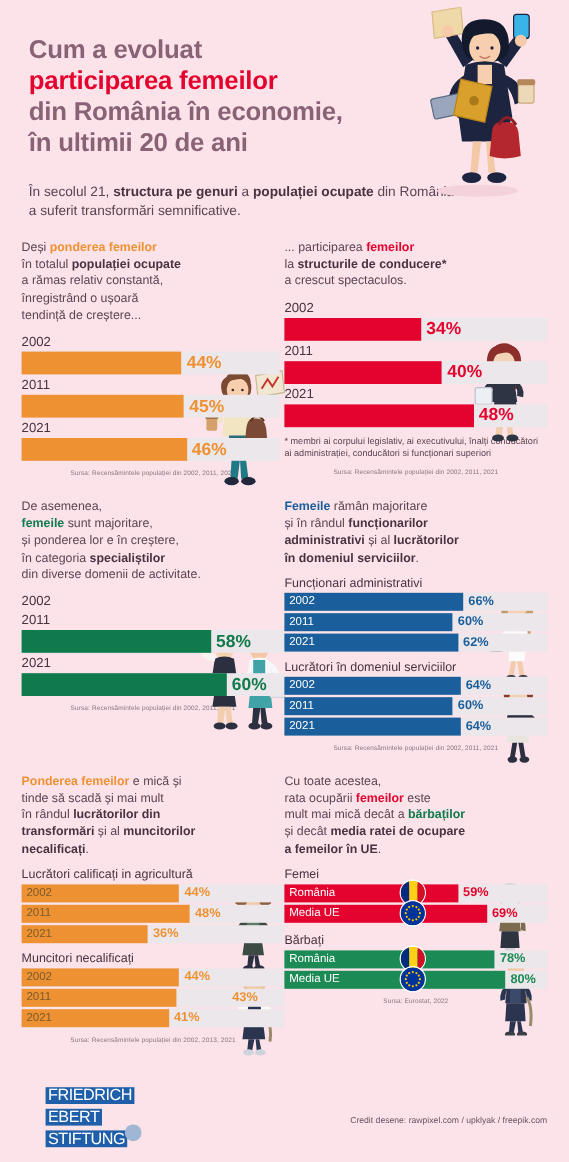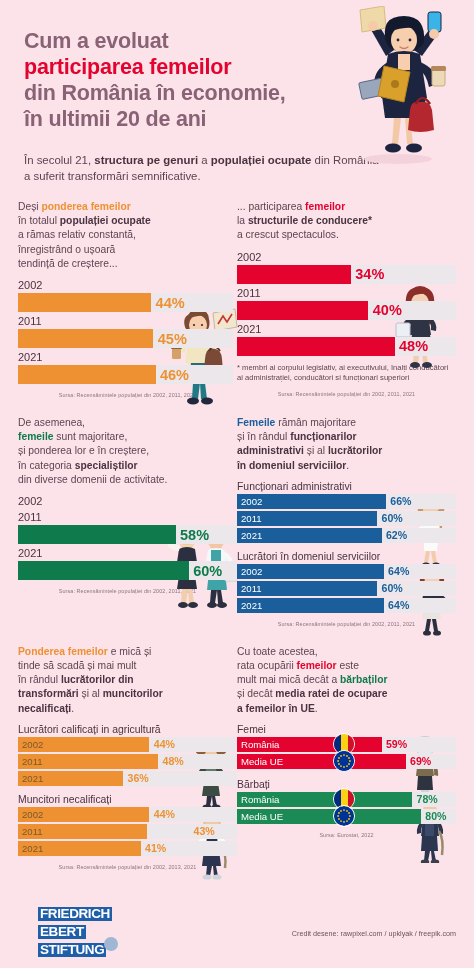--- a/index.html
+++ b/index.html
@@ -53,21 +53,21 @@
   .cval { position:absolute; top:50%; transform:translateY(-50%); font-size:10.6px; font-weight:bold; white-space:nowrap; }
 
   .note { font-size:7.6px; line-height:10px; color:#5d4452; margin-top:7px; }
   .src { font-size:5.4px; color:#8b7580; text-align:center; margin-top:8px; letter-spacing:0.1px; }
 
   .ill { position:absolute; pointer-events:none; }
 
   
   .footer { position:absolute; left:0; bottom:0; width:474px; height:76px; }
   .fes { position:absolute; left:38px; top:12px; }
-  .fes-line { background:#1f5fa9; color:#fff; font-weight:bold; font-size:13.5px;
+  .fes-line { background:#1f5fa9; color:#fff; font-weight:normal; font-size:13.5px;
               letter-spacing:-0.4px; padding:0 2px; display:inline-block; line-height:13.5px;
               margin-bottom:1.5px; font-family:"Liberation Sans", sans-serif; }
   .fes-globe { position:absolute; left:66px; top:15px; width:14px; height:14px; border-radius:50%;
                background:#9fb6d4; }
   .credit { position:absolute; right:18px; bottom:30px; font-size:7.2px; color:#6b5260; }
 
   .flag { position:absolute; border-radius:50%; overflow:hidden; border:1.5px solid #fff; }
   .flag i { display:block; height:100%; float:left; width:33.34%; }
 </style>
 </head>

